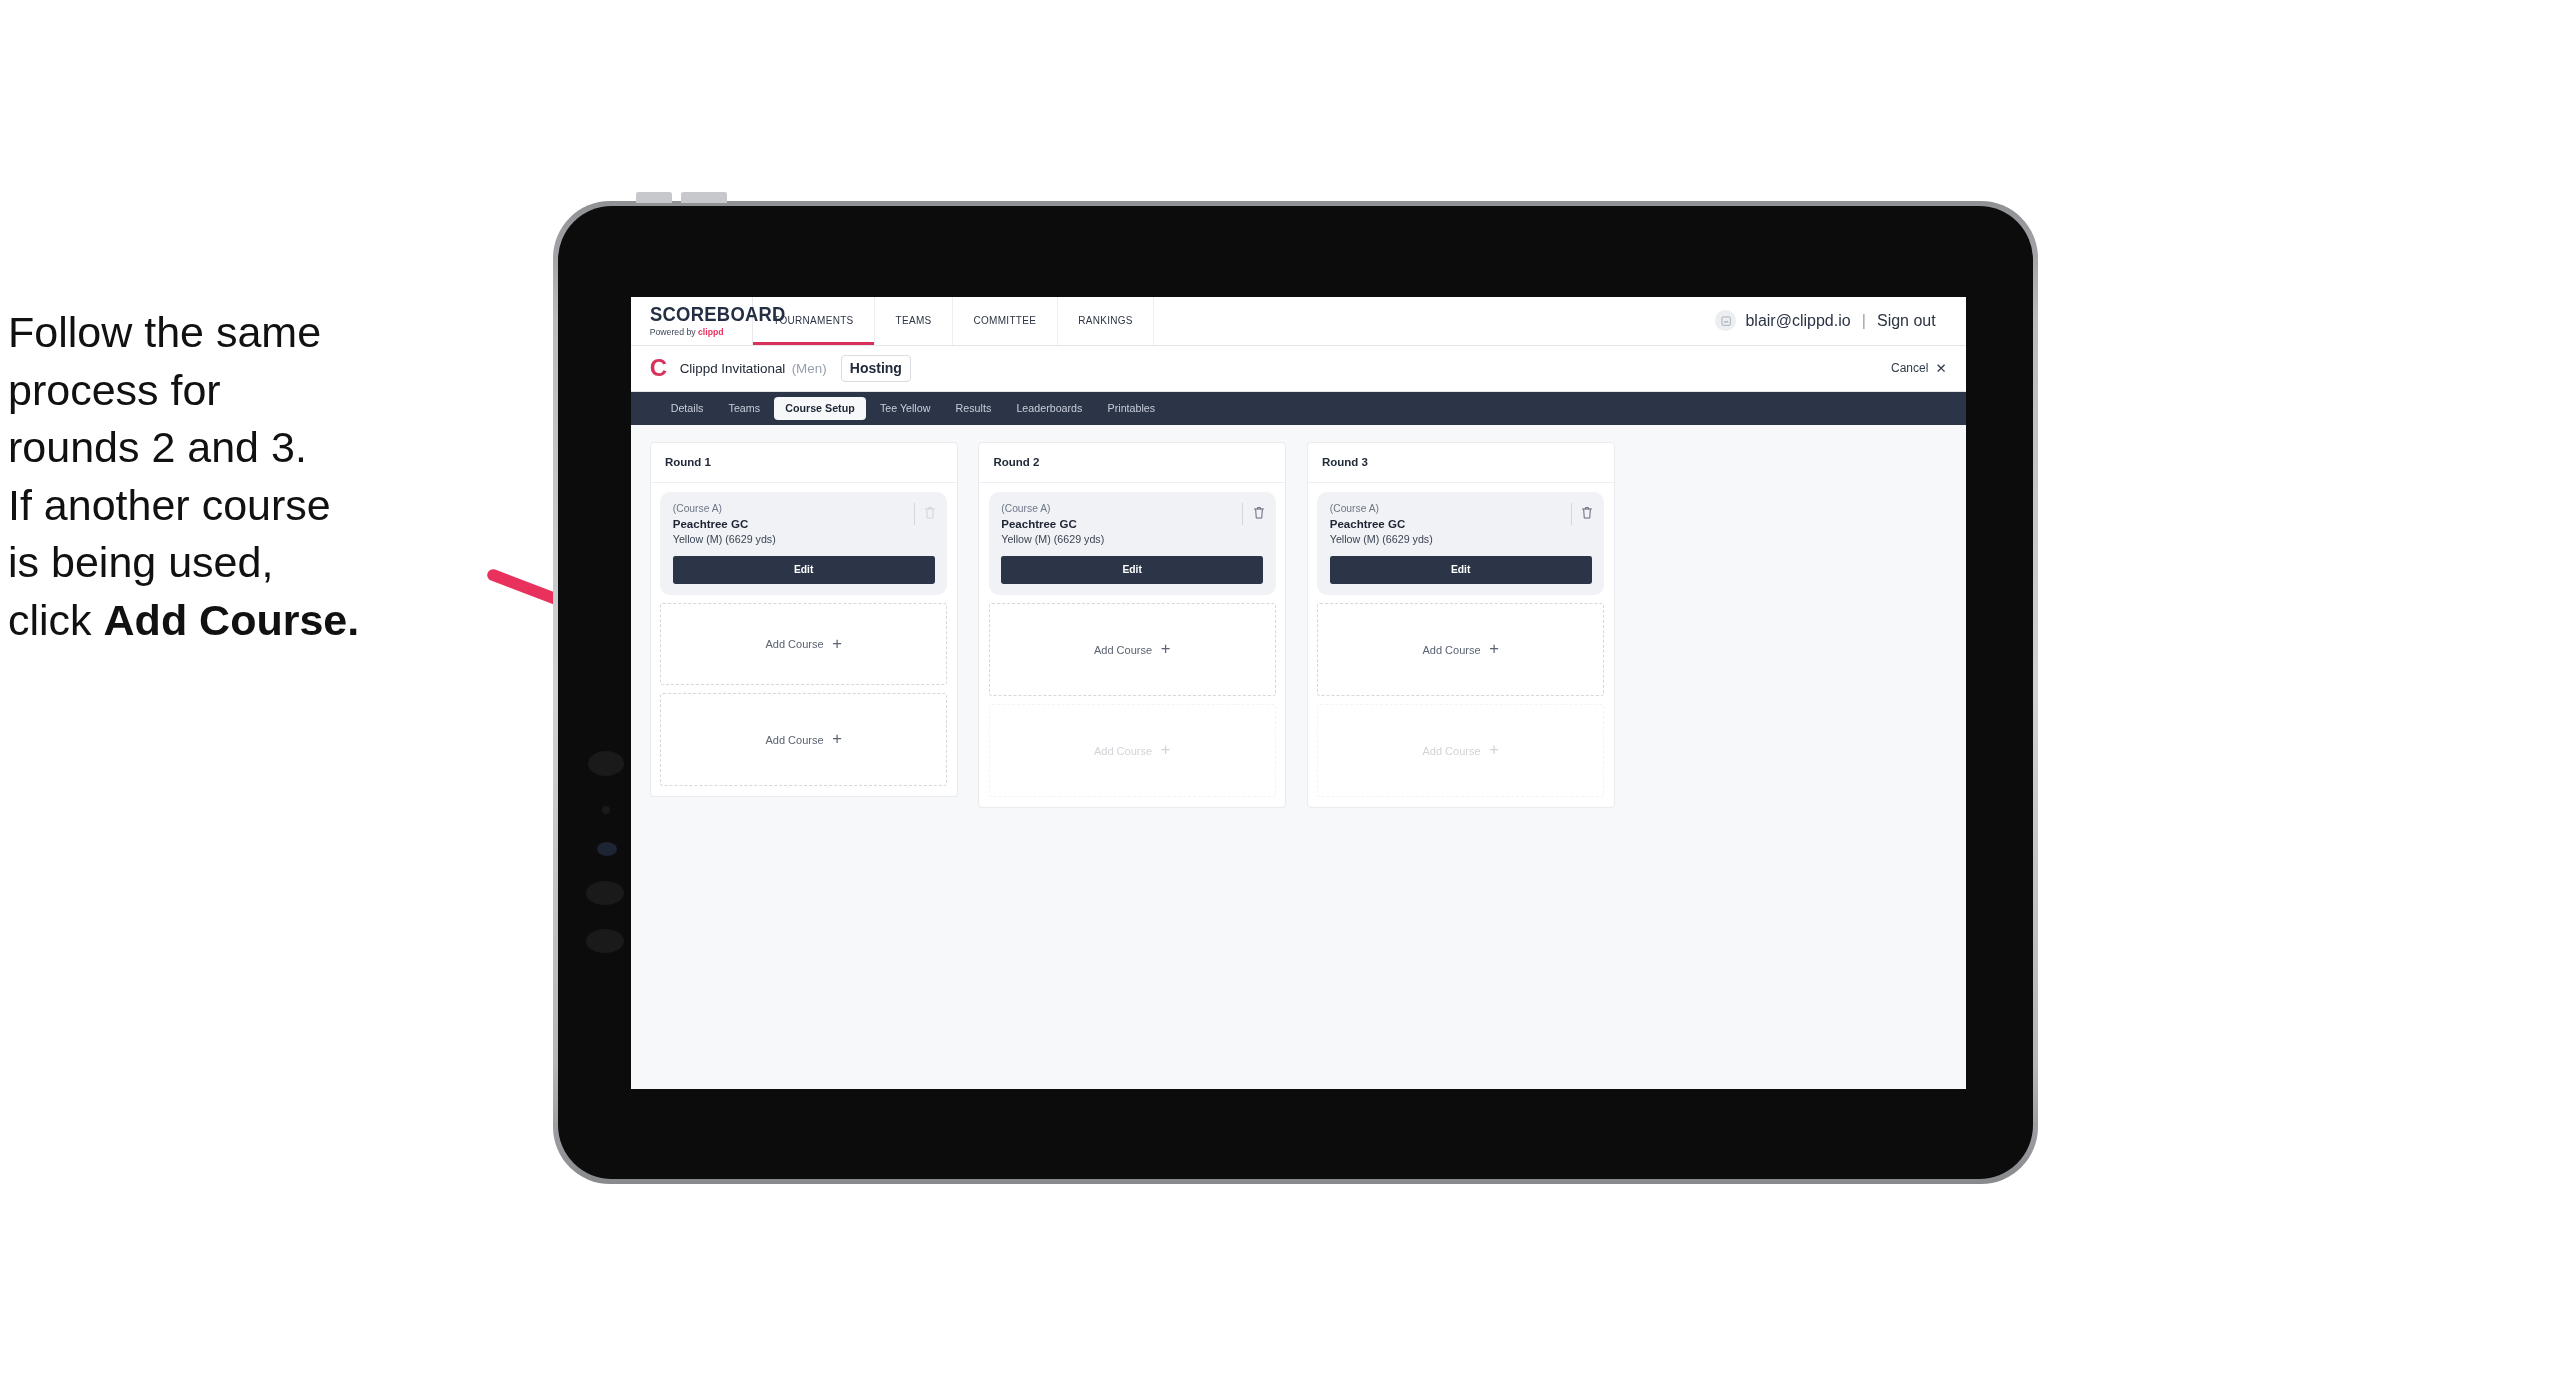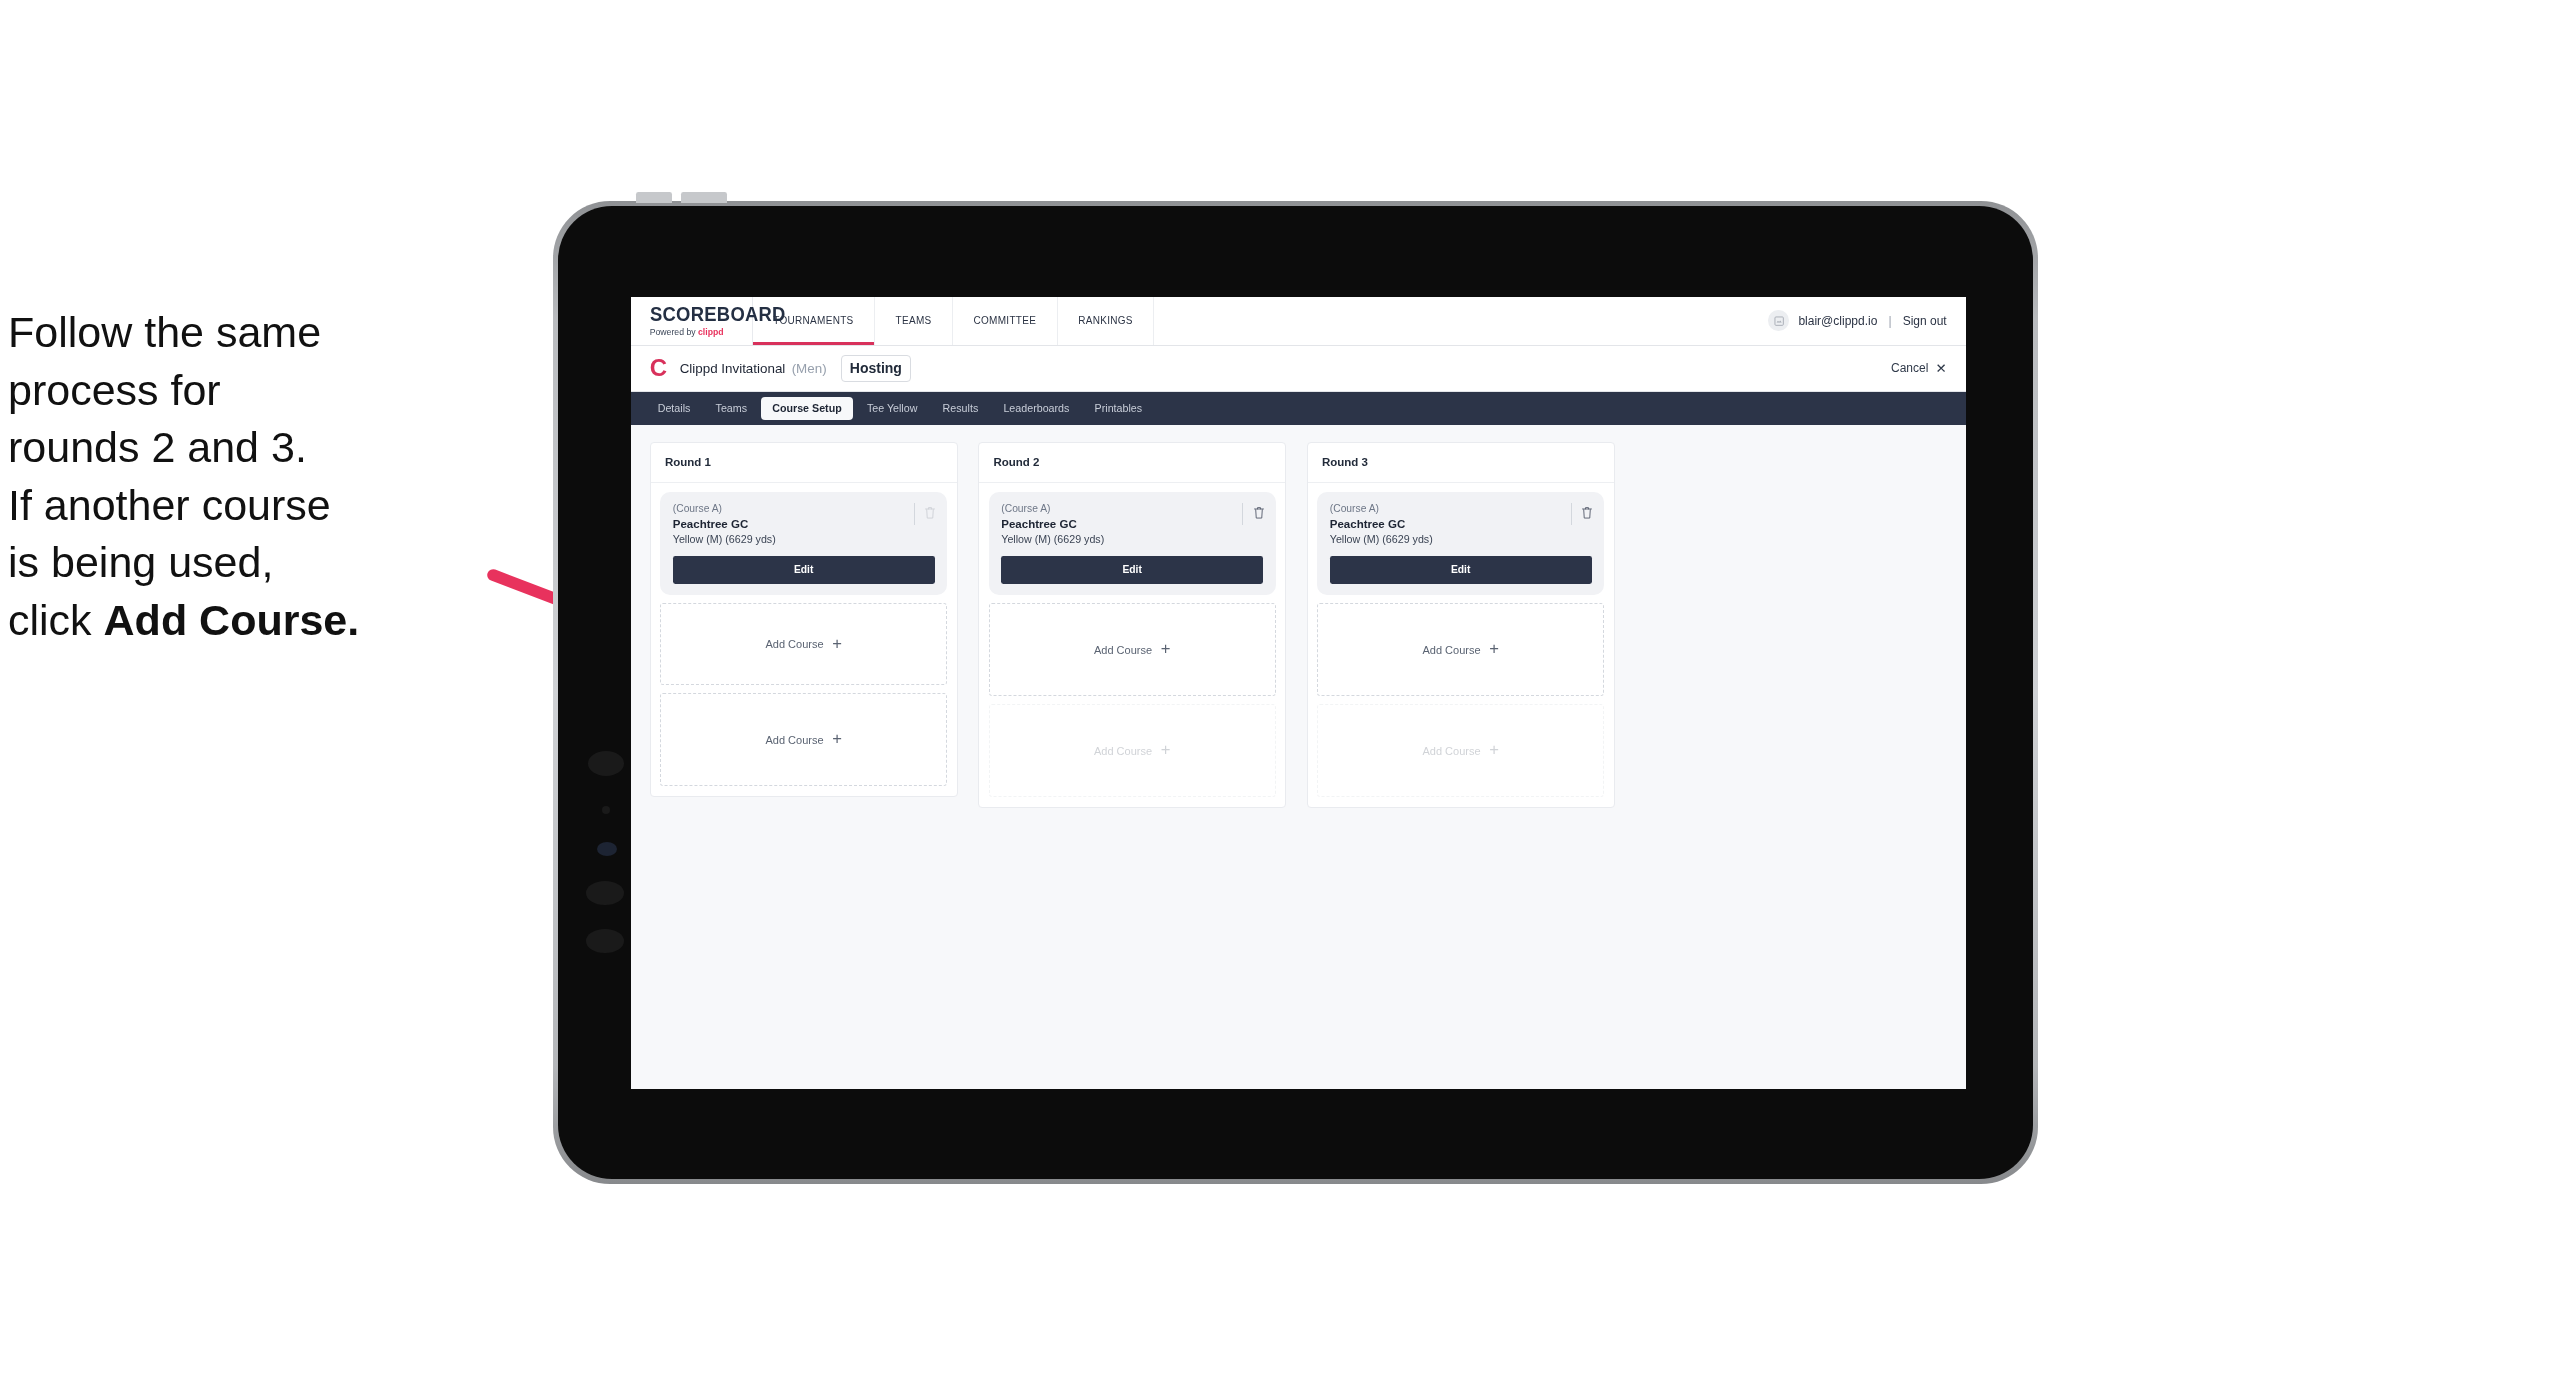--- a/index.html
+++ b/index.html
@@ -92,21 +92,21 @@
     font-size: 10px; letter-spacing: 0.3px; color: #2b3344;
     border-right: 0.8px solid #eceef1; position: relative; cursor: pointer;
   }
   .navitem.active::after {
     content: ""; position: absolute; left: 0; right: 0; bottom: 0;
     height: 2.4px; background: #d8315b;
   }
   .navspacer { flex: 1; border-right: none; }
   .userbox {
     display: flex; align-items: center; gap: 9.5px;
-    padding-right: 19px; font-size: 12px; color: #2b3344;
+    padding-right: 30px; font-size: 16px; color: #2b3344;
   }
   .avatar {
     width: 20.5px; height: 20.5px; border-radius: 50%;
     background: #eceef1; display: flex; align-items: center;
     justify-content: center;
   }
   .avatar svg { opacity: .55; }
   .usersep { color: #9aa1ad; margin: 0 1.6px; }
   .signout { cursor: pointer; }
 
@@ -128,21 +128,21 @@
     border: 0.8px solid #d9dce1; border-radius: 4px; padding: 4.7px 8px;
     background: #fff;
   }
   .tbar-spacer { flex: 1; }
   .cancel { font-size: 12px; color: #303a4a; display: flex; align-items: center; gap: 7.1px; cursor: pointer; }
   .cancel .x { font-size: 13.4px; }
 
   
   .tabstrip {
     height: 33px; background: #2c3448;
-    display: flex; align-items: center; padding: 0 16px; gap: 3.2px;
+    display: flex; align-items: center; padding: 0 29px; gap: 3.2px;
   }
   .tab {
     font-size: 10.7px; color: #c8cdd8; padding: 5.5px 11px;
     border-radius: 4px; cursor: pointer; white-space: nowrap;
   }
   .tab.active { background: #f7f8fa; color: #1d2433; font-weight: 700; }
 
   
   .content { padding: 17.4px 19px; display: flex; gap: 20.5px; align-items: flex-start; }
   .roundcol {

